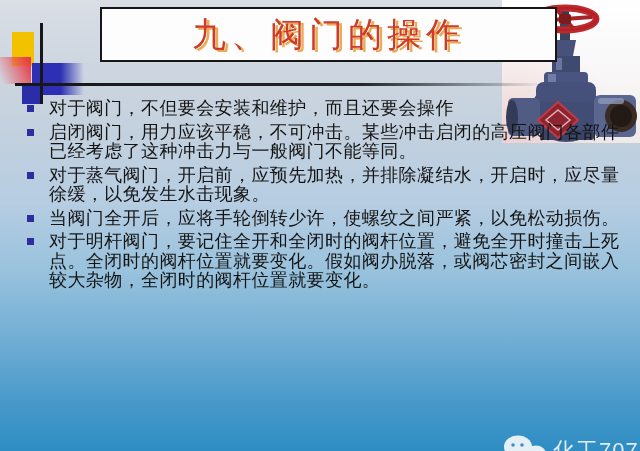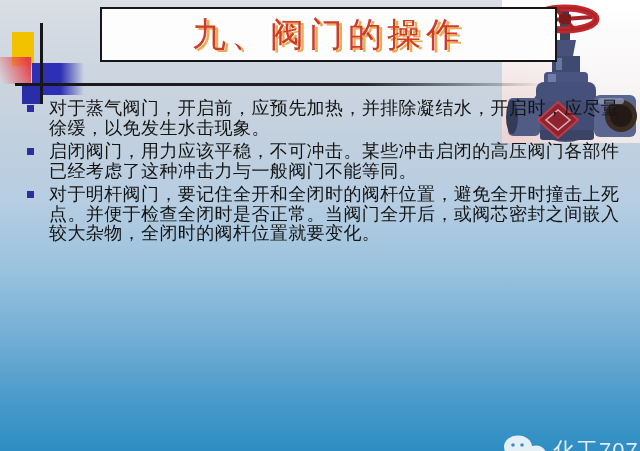--- a/index.html
+++ b/index.html
@@ -129,29 +129,37 @@
   <div class="sq-yellow"></div>
   <div class="sq-red"></div>
   <div class="sq-blue-main"></div>
   <div class="sq-blue-small"></div>
   <div class="vline"></div>
   <div class="hline"></div>
 
   <div class="content">
     <div class="bullet">
       <span class="bullet-marker"></span>
-      <span class="bullet-text">对于蒸气阀门，开启前，应预先加热，并排除凝结水，开启时，应尽量徐缓，以免发生水击现象。</span>
+      <span class="bullet-text">对于阀门，不但要会安装和维护，而且还要会操作</span>
     </div>
     <div class="bullet">
       <span class="bullet-marker"></span>
       <span class="bullet-text">启闭阀门，用力应该平稳，不可冲击。某些冲击启闭的高压阀门各部件已经考虑了这种冲击力与一般阀门不能等同。</span>
     </div>
     <div class="bullet">
       <span class="bullet-marker"></span>
-      <span class="bullet-text">对于明杆阀门，要记住全开和全闭时的阀杆位置，避免全开时撞击上死点。并便于检查全闭时是否正常。当阀门全开后，或阀芯密封之间嵌入较大杂物，全闭时的阀杆位置就要变化。</span>
+      <span class="bullet-text">对于蒸气阀门，开启前，应预先加热，并排除凝结水，开启时，应尽量徐缓，以免发生水击现象。</span>
+    </div>
+    <div class="bullet">
+      <span class="bullet-marker"></span>
+      <span class="bullet-text">当阀门全开后，应将手轮倒转少许，使螺纹之间严紧，以免松动损伤。</span>
+    </div>
+    <div class="bullet">
+      <span class="bullet-marker"></span>
+      <span class="bullet-text">对于明杆阀门，要记住全开和全闭时的阀杆位置，避免全开时撞击上死点。全闭时的阀杆位置就要变化。假如阀办脱落，或阀芯密封之间嵌入较大杂物，全闭时的阀杆位置就要变化。</span>
     </div>
   </div>
 
   <div class="watermark">
     <svg width="44" height="32" viewBox="0 0 44 32">
 
       <ellipse cx="15" cy="13" rx="14" ry="11.5" fill="#f2f7fa"></ellipse>
       <polygon points="7,21 4,28 13,23" fill="#f2f7fa"></polygon>
       <circle cx="10" cy="11" r="1.8" fill="#3a93c6"></circle>
       <circle cx="19" cy="11" r="1.8" fill="#3a93c6"></circle>

